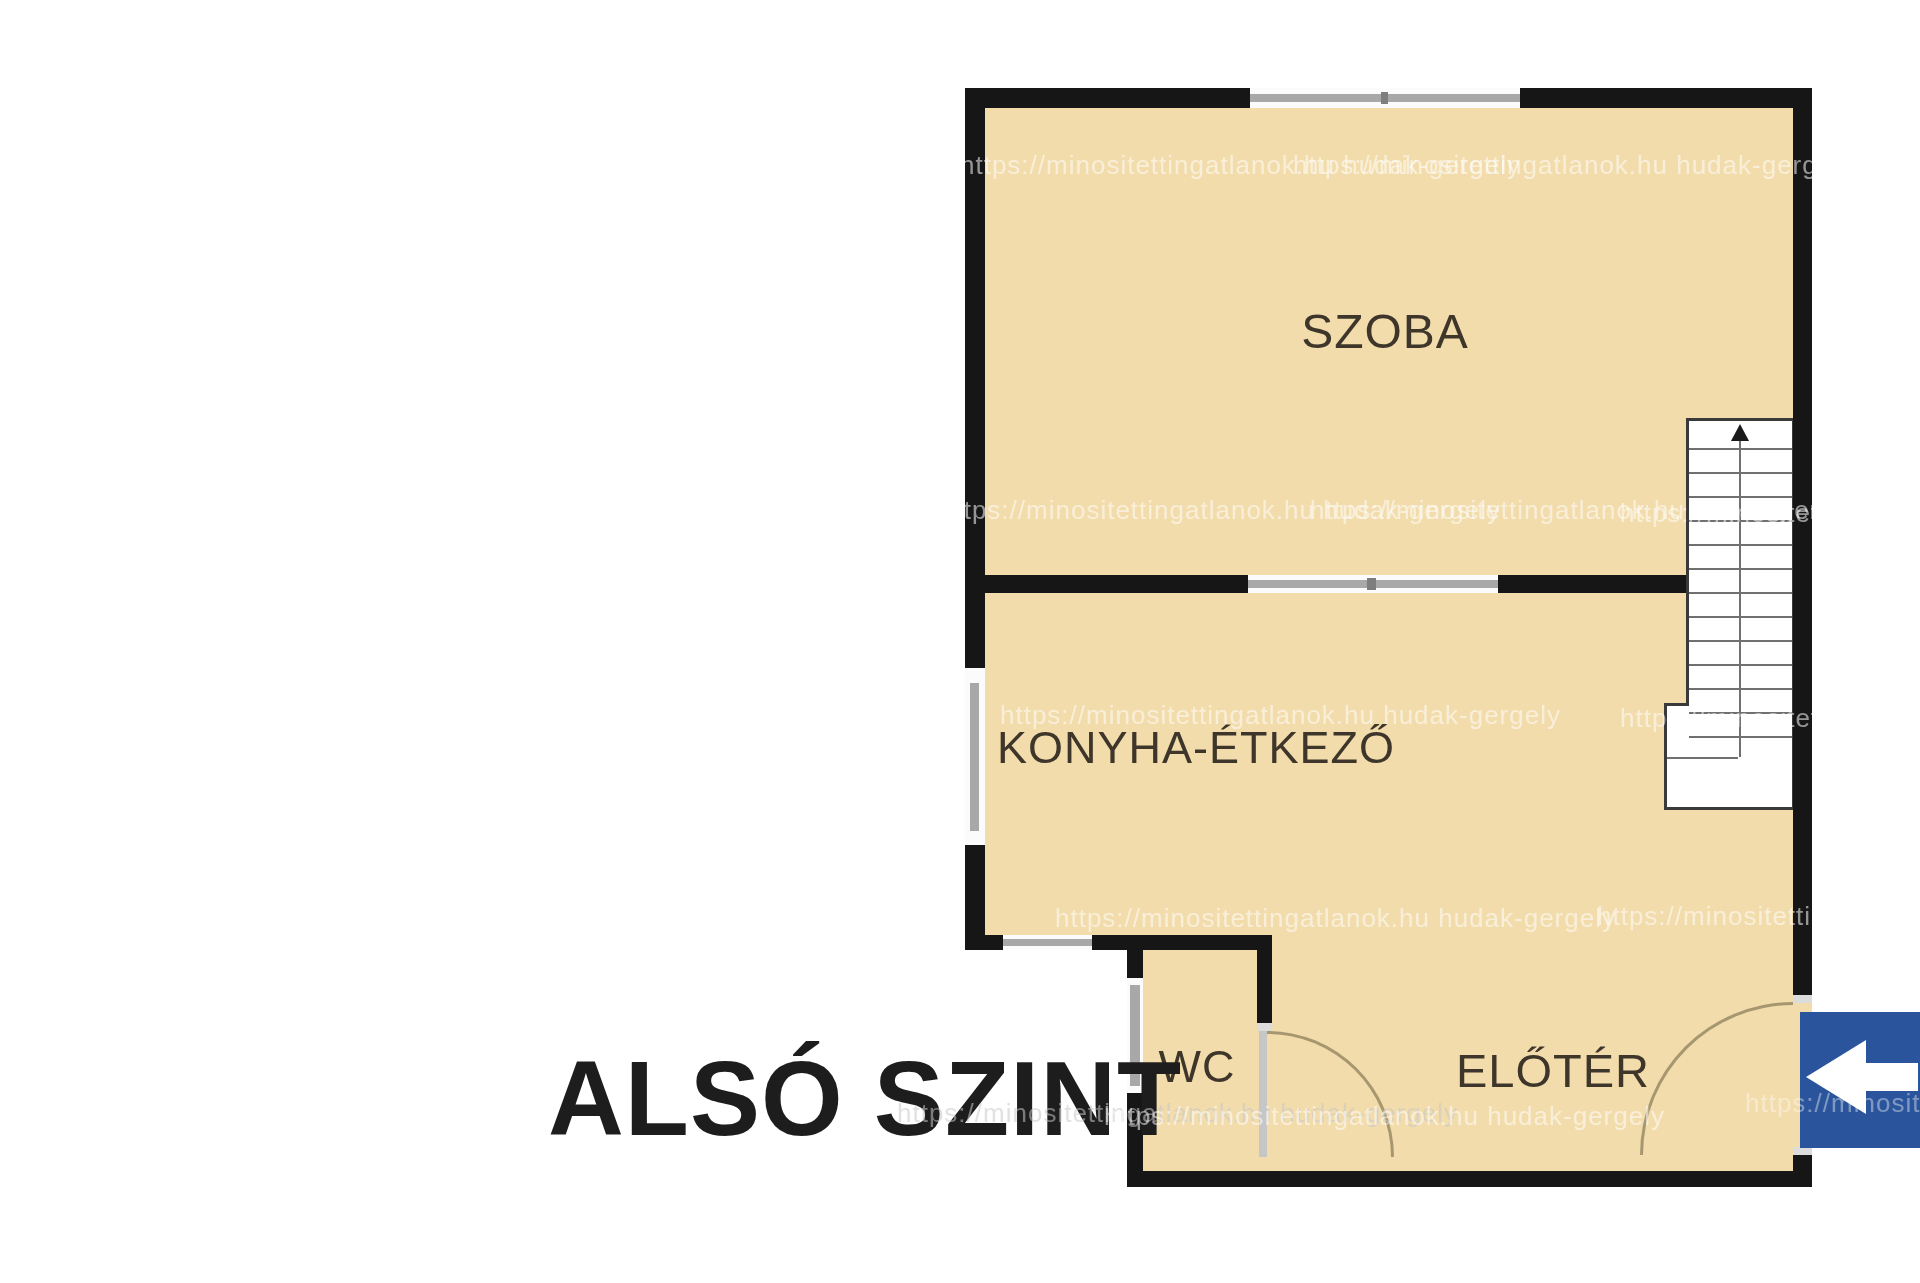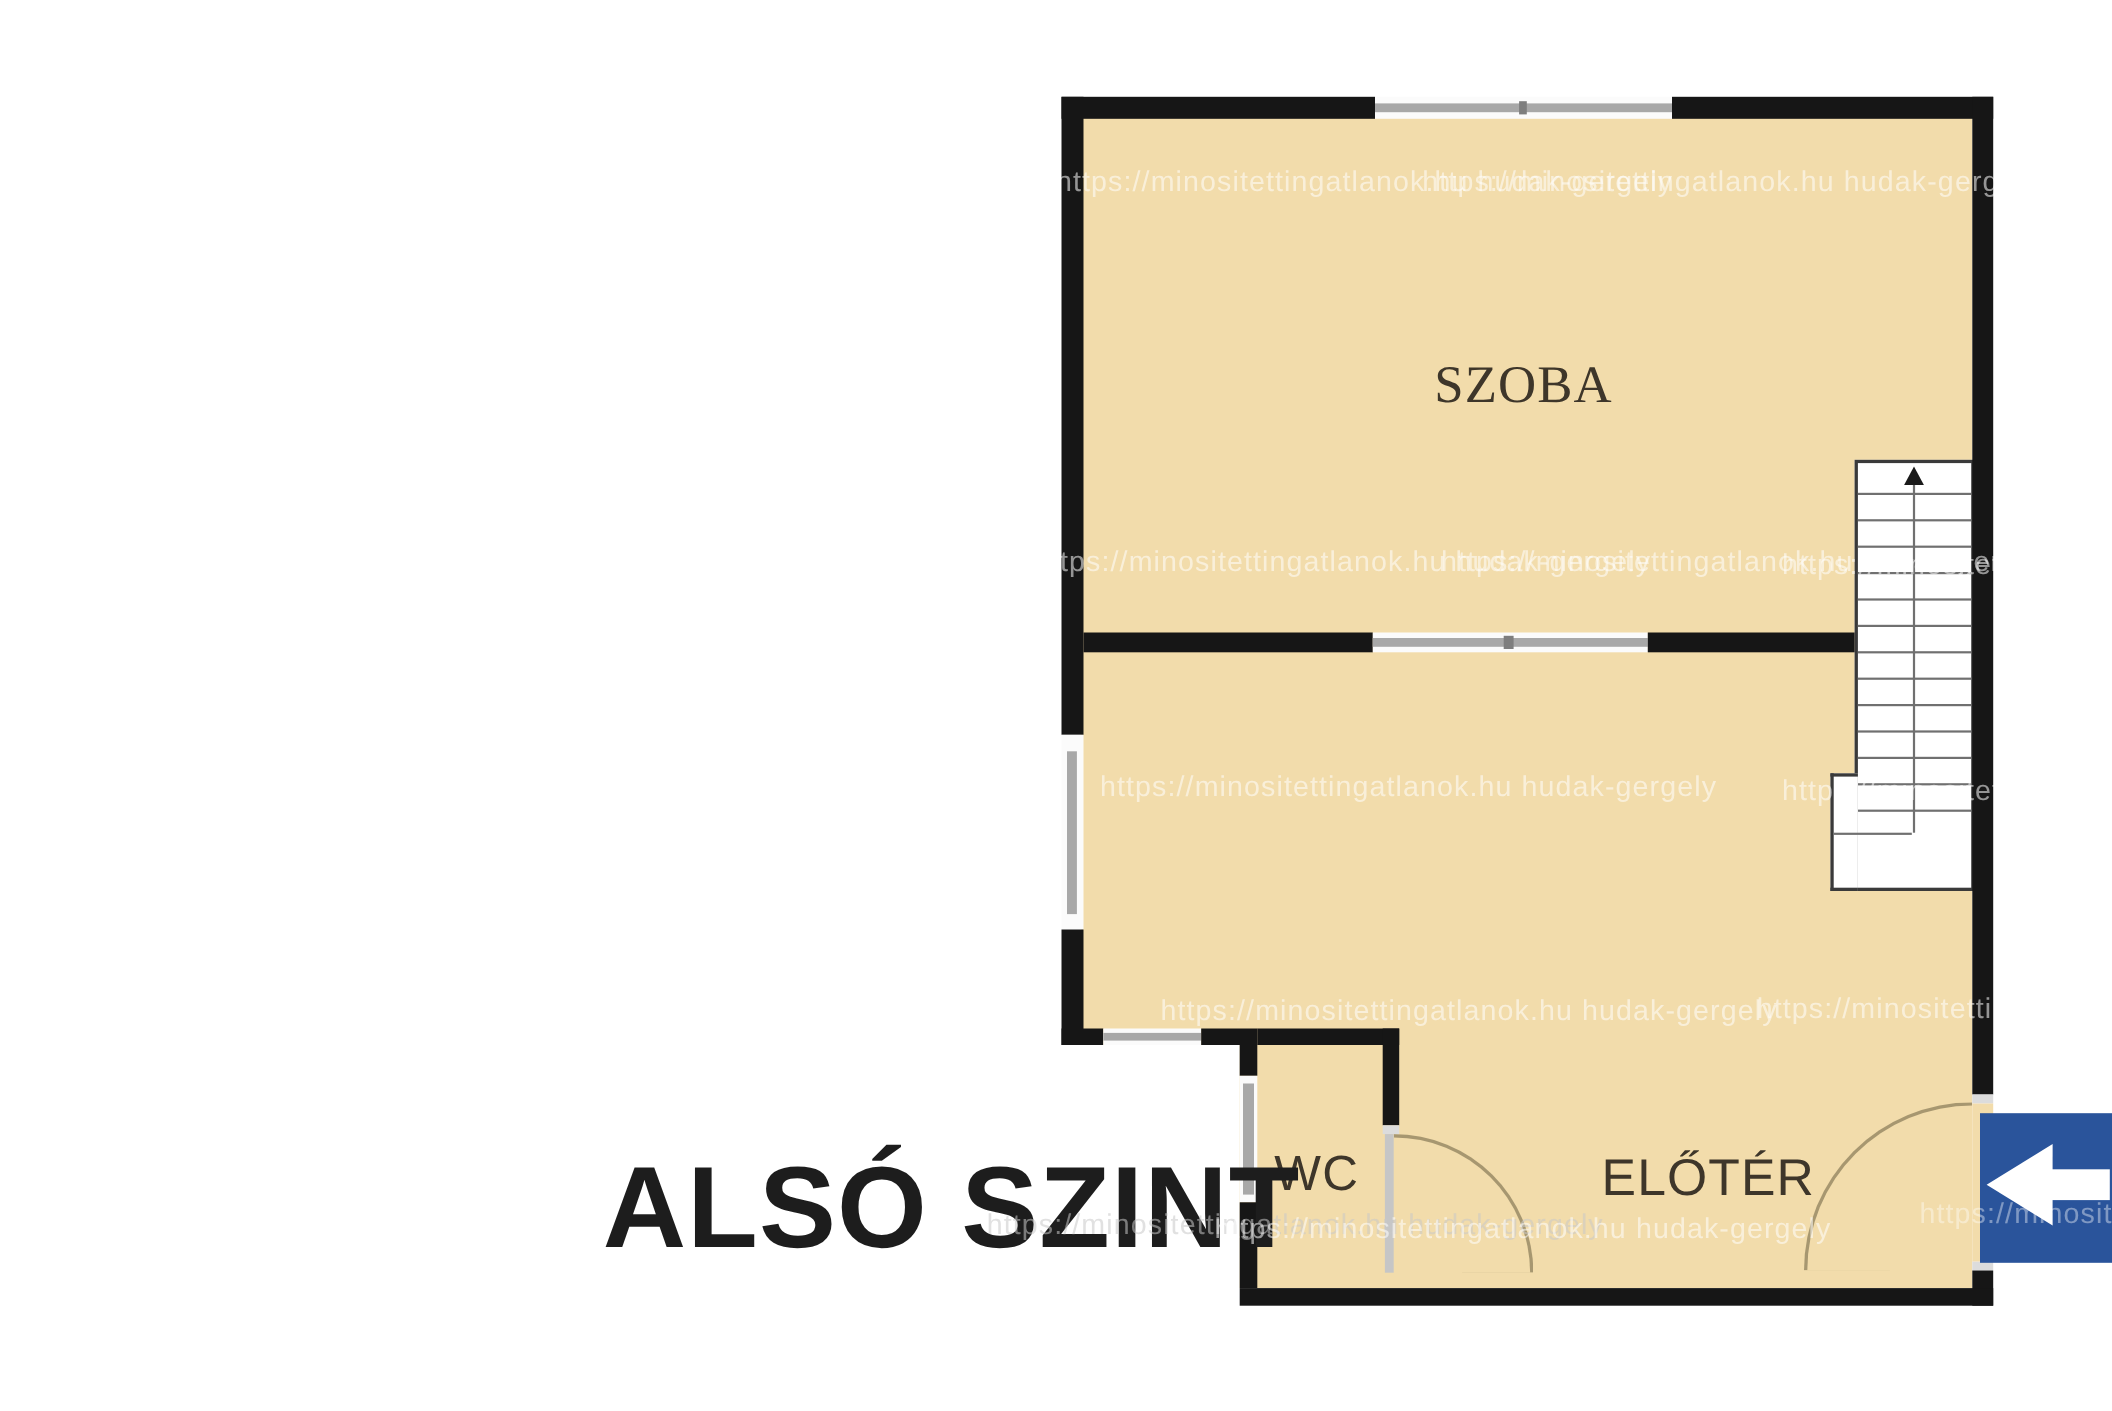--- a/index.html
+++ b/index.html
@@ -110,21 +110,22 @@
       <div class="tread" style="left: 0px; width: 103px; top: 243px; position: absolute;"></div>
       <div class="tread" style="left: 0px; width: 103px; top: 267px; position: absolute;"></div>
       <div class="tread" style="left: 0px; width: 103px; top: 291px; position: absolute;"></div>
       <div class="tread" style="left: 0px; width: 103px; top: 315px; position: absolute;"></div>
     </div>
   <div class="stairbox" style="left:1664px;top:703px;width:25px;height:107px;border-right:none;"></div>
   <div class="stairline" style="left:1667px;top:757px;width:71px;height:2px;"></div>
   <div class="stairline" style="left:1739px;top:432px;width:2px;height:325px;"></div>
   <div class="uparrow" style="left:1731px;top:424px;"></div>
 
-  <div class="room-label" style="left:1385px;top:350px;font-size:48px;font-family:Liberation Serif, serif;">SZOBA</div>
+  <div class="room-label" style="left:1385px;top:332px;font-size:48px;">SZOBA</div>
+  <div class="room-label" style="left:1196px;top:747px;font-size:45px;">KONYHA-ÉTKEZŐ</div>
   <div class="room-label" style="left:1197px;top:1066px;font-size:45px;">WC</div>
   <div class="room-label" style="left:1553px;top:1070px;font-size:47px;">ELŐTÉR</div>
 
   <div class="plan-title" style="left:548px;top:1046px;">ALSÓ SZINT</div>
 
   <div class="sign">
     <div class="head"></div>
     <div class="shaft"></div>
   </div>
 

